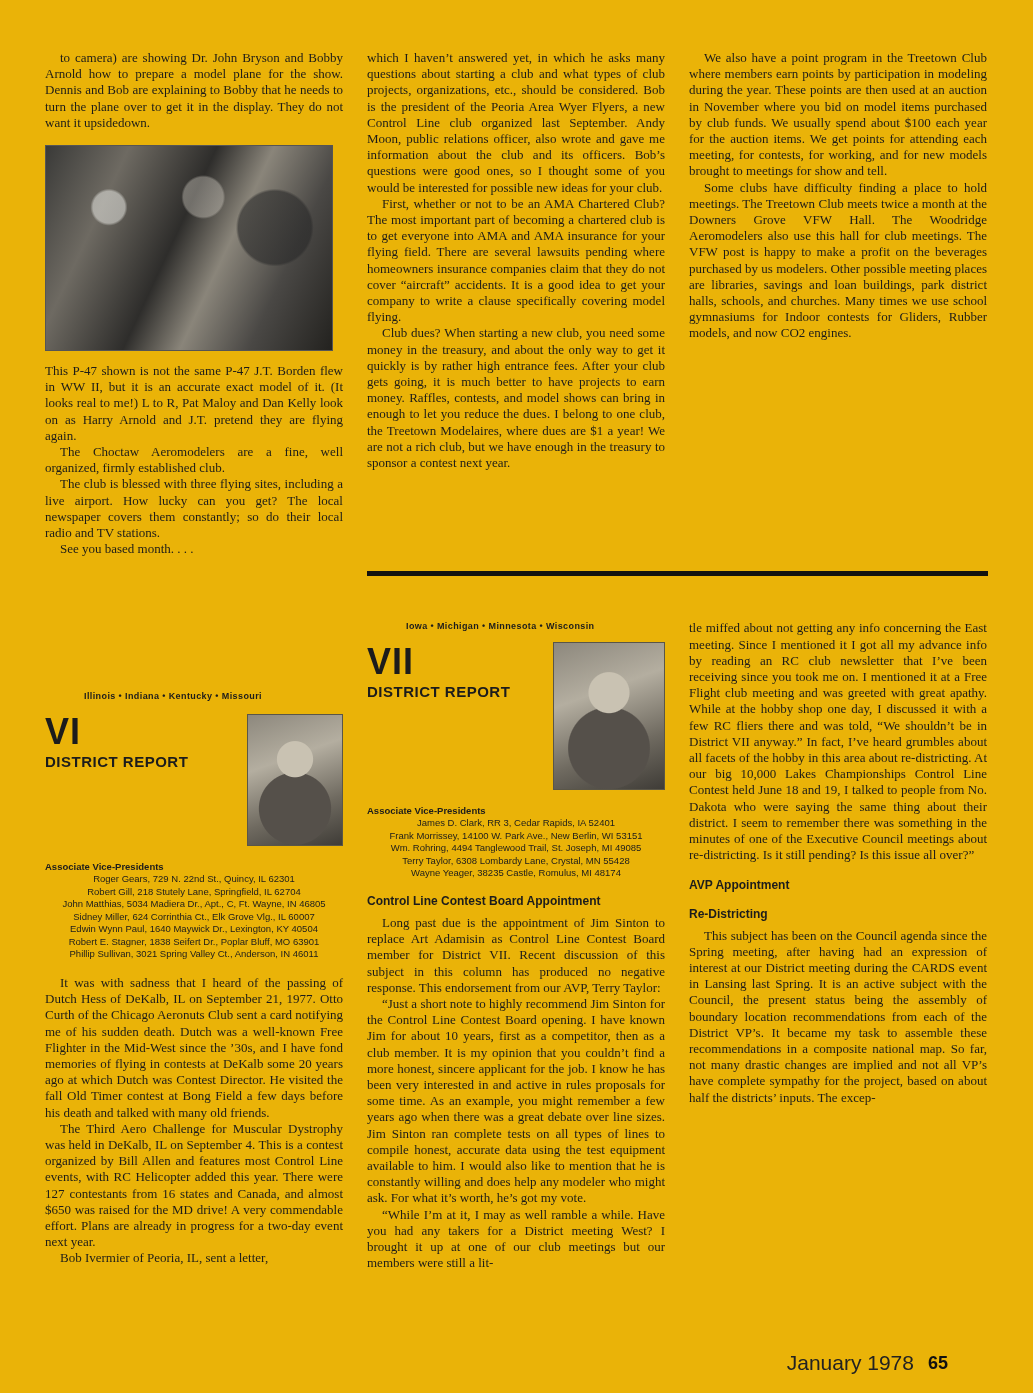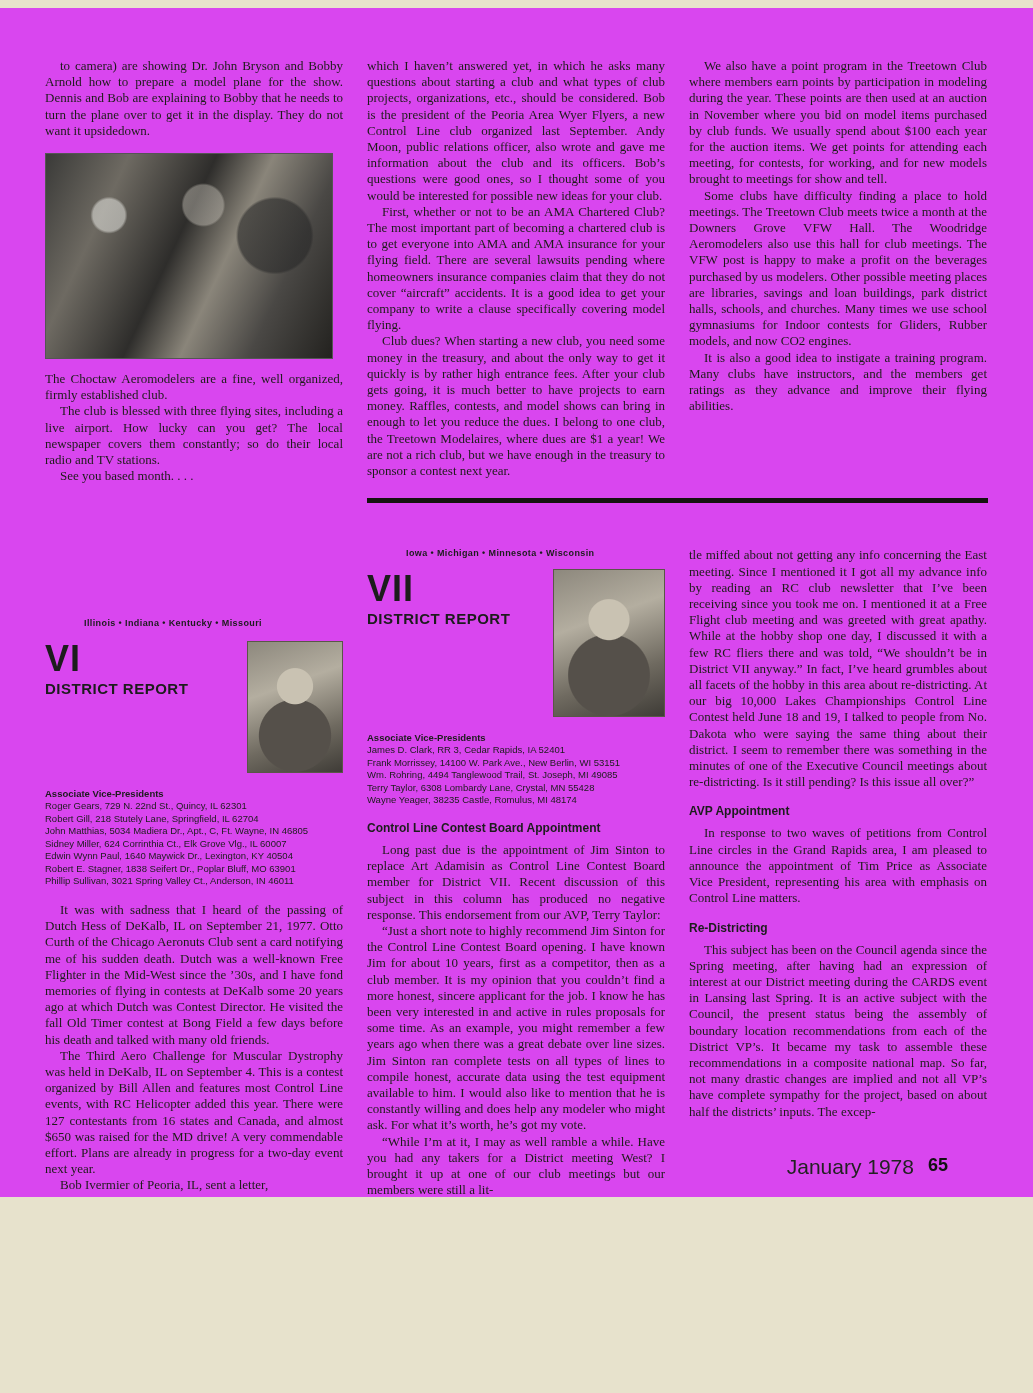--- a/index.html
+++ b/index.html
@@ -1,20 +1,20 @@
 <!DOCTYPE html>
 <html><head>
 <meta charset="utf-8">
 <style>
   html,body{margin:0;padding:0;background:#e7e2cc;}
   .page{
     position:relative;
-    width:1033px;height:1189px;
-    margin:8px auto;
-    background:#d946ef;
+    width:1033px;height:1393px;
+    margin:0 auto;
+    background:#eab308;
     box-sizing:border-box;
     padding:50px 45px 30px 45px;
     overflow:hidden;
     color:#1c1c1c;
   }
   .top-row,.bottom-row{display:flex;gap:24px;}
   .col{width:298px;flex:0 0 298px;box-sizing:border-box;}
 
   p.body{
     font:13px/16.2px "Liberation Serif", serif;
@@ -59,62 +59,62 @@
     margin-bottom:6px;
     padding-left:39px;
   }
   .hdr-row{display:flex;justify-content:space-between;align-items:flex-start;}
   .numeral{font:bold 36px/36px "Liberation Sans", sans-serif;margin-top:6px;letter-spacing:1px;}
   .report-title{font:bold 15px/18px "Liberation Sans", sans-serif;letter-spacing:.5px;margin-top:3px;}
   .officer{font:10px/13px "Liberation Sans", sans-serif;margin-top:18px;}
   .officer div:first-child{font-weight:bold;font-size:11px;}
   .avp-block{margin-top:14px;}
   .avp-head{font:bold 9.5px/13px "Liberation Sans", sans-serif;}
-  .avp-list div{font:9.5px/12.5px "Liberation Sans", sans-serif;white-space:nowrap;overflow:hidden;}
+  .avp-list div{font:9.5px/12.5px "Liberation Sans", sans-serif;white-space:nowrap;overflow:hidden;text-align:center;}
   .sec-head{font:bold 12px/15px "Liberation Sans", sans-serif;margin:14px 0 6px 0;}
   .bodytext{margin-top:14px;}
 
   .footer{
     position:absolute;right:85px;bottom:18px;
     font-family:"Liberation Sans", sans-serif;
-    display:flex;align-items:flex-start;gap:14px;
+    display:flex;align-items:center;gap:14px;
   }
   .footer .issue{font-size:21px;color:#222;}
   .footer .pageno{font-size:18px;font-weight:bold;color:#111;}
 </style>
 </head>
 <body>
 
 <div class="page">
 
   <div class="top-row">
 
     <div class="col">
       <p class="body">to camera) are showing Dr. John Bryson and Bobby Arnold how to prepare a model plane for the show. Dennis and Bob are explaining to Bobby that he needs to turn the plane over to get it in the display. They do not want it upsidedown.</p>
       <div class="photo-large"></div>
       <div class="pgroup">
+          <p class="body">This P-47 shown is not the same P-47 J.T. Borden flew in WW II, but it is an accurate exact model of it. (It looks real to me!) L to R, Pat Maloy and Dan Kelly look on as Harry Arnold and J.T. pretend they are flying again.</p>
           <p class="body">The Choctaw Aeromodelers are a fine, well organized, firmly established club.</p>
           <p class="body">The club is blessed with three flying sites, including a live airport. How lucky can you get? The local newspaper covers them constantly; so do their local radio and TV stations.</p>
           <p class="body">See you based month. . . .</p>
         </div>
     </div>
 
     <div class="col">
       <div class="pgroup">
           <p class="body">which I haven’t answered yet, in which he asks many questions about starting a club and what types of club projects, organizations, etc., should be considered. Bob is the president of the Peoria Area Wyer Flyers, a new Control Line club organized last September. Andy Moon, public relations officer, also wrote and gave me information about the club and its officers. Bob’s questions were good ones, so I thought some of you would be interested for possible new ideas for your club.</p>
           <p class="body">First, whether or not to be an AMA Chartered Club? The most important part of becoming a chartered club is to get everyone into AMA and AMA insurance for your flying field. There are several lawsuits pending where homeowners insurance companies claim that they do not cover “aircraft” accidents. It is a good idea to get your company to write a clause specifically covering model flying.</p>
           <p class="body">Club dues? When starting a new club, you need some money in the treasury, and about the only way to get it quickly is by rather high entrance fees. After your club gets going, it is much better to have projects to earn money. Raffles, contests, and model shows can bring in enough to let you reduce the dues. I belong to one club, the Treetown Modelaires, where dues are $1 a year! We are not a rich club, but we have enough in the treasury to sponsor a contest next year.</p>
         </div>
     </div>
 
     <div class="col">
       <div class="pgroup indent-all">
           <p class="body">We also have a point program in the Treetown Club where members earn points by participation in modeling during the year. These points are then used at an auction in November where you bid on model items purchased by club funds. We usually spend about $100 each year for the auction items. We get points for attending each meeting, for contests, for working, and for new models brought to meetings for show and tell.</p>
           <p class="body">Some clubs have difficulty finding a place to hold meetings. The Treetown Club meets twice a month at the Downers Grove VFW Hall. The Woodridge Aeromodelers also use this hall for club meetings. The VFW post is happy to make a profit on the beverages purchased by us modelers. Other possible meeting places are libraries, savings and loan buildings, park district halls, schools, and churches. Many times we use school gymnasiums for Indoor contests for Gliders, Rubber models, and now CO2 engines.</p>
-          <p class="body">It is also a good idea to instigate a training program. Many clubs have instructors, and the members get ratings as they advance and improve their flying abilities.</p>
         </div>
     </div>
 
   </div>
 
   <div class="rule"></div>
 
   <div class="bottom-row">
 
     <div class="col col-d6">
@@ -170,23 +170,20 @@
           <p class="body">“Just a short note to highly recommend Jim Sinton for the Control Line Contest Board opening. I have known Jim for about 10 years, first as a competitor, then as a club member. It is my opinion that you couldn’t find a more honest, sincere applicant for the job. I know he has been very interested in and active in rules proposals for some time. As an example, you might remember a few years ago when there was a great debate over line sizes. Jim Sinton ran complete tests on all types of lines to compile honest, accurate data using the test equipment available to him. I would also like to mention that he is constantly willing and does help any modeler who might ask. For what it’s worth, he’s got my vote.</p>
           <p class="body">“While I’m at it, I may as well ramble a while. Have you had any takers for a District meeting West? I brought it up at one of our club meetings but our members were still a lit-</p>
         </div>
     </div>
 
     <div class="col">
       <div class="pgroup">
           <p class="body">tle miffed about not getting any info concerning the East meeting. Since I mentioned it I got all my advance info by reading an RC club newsletter that I’ve been receiving since you took me on. I mentioned it at a Free Flight club meeting and was greeted with great apathy. While at the hobby shop one day, I discussed it with a few RC fliers there and was told, “We shouldn’t be in District VII anyway.” In fact, I’ve heard grumbles about all facets of the hobby in this area about re-districting. At our big 10,000 Lakes Championships Control Line Contest held June 18 and 19, I talked to people from No. Dakota who were saying the same thing about their district. I seem to remember there was something in the minutes of one of the Executive Council meetings about re-districting. Is it still pending? Is this issue all over?”</p>
         </div>
       <div class="sec-head">AVP Appointment</div>
-      <div class="pgroup indent-all">
-          <p class="body">In response to two waves of petitions from Control Line circles in the Grand Rapids area, I am pleased to announce the appointment of Tim Price as Associate Vice President, representing his area with emphasis on Control Line matters.</p>
-        </div>
       <div class="sec-head">Re-Districting</div>
       <div class="pgroup indent-all">
           <p class="body">This subject has been on the Council agenda since the Spring meeting, after having had an expression of interest at our District meeting during the CARDS event in Lansing last Spring. It is an active subject with the Council, the present status being the assembly of boundary location recommendations from each of the District VP’s. It became my task to assemble these recommendations in a composite national map. So far, not many drastic changes are implied and not all VP’s have complete sympathy for the project, based on about half the districts’ inputs. The excep-</p>
         </div>
     </div>
 
   </div>
 
   <div class="footer">
     <span class="issue">January 1978</span>

